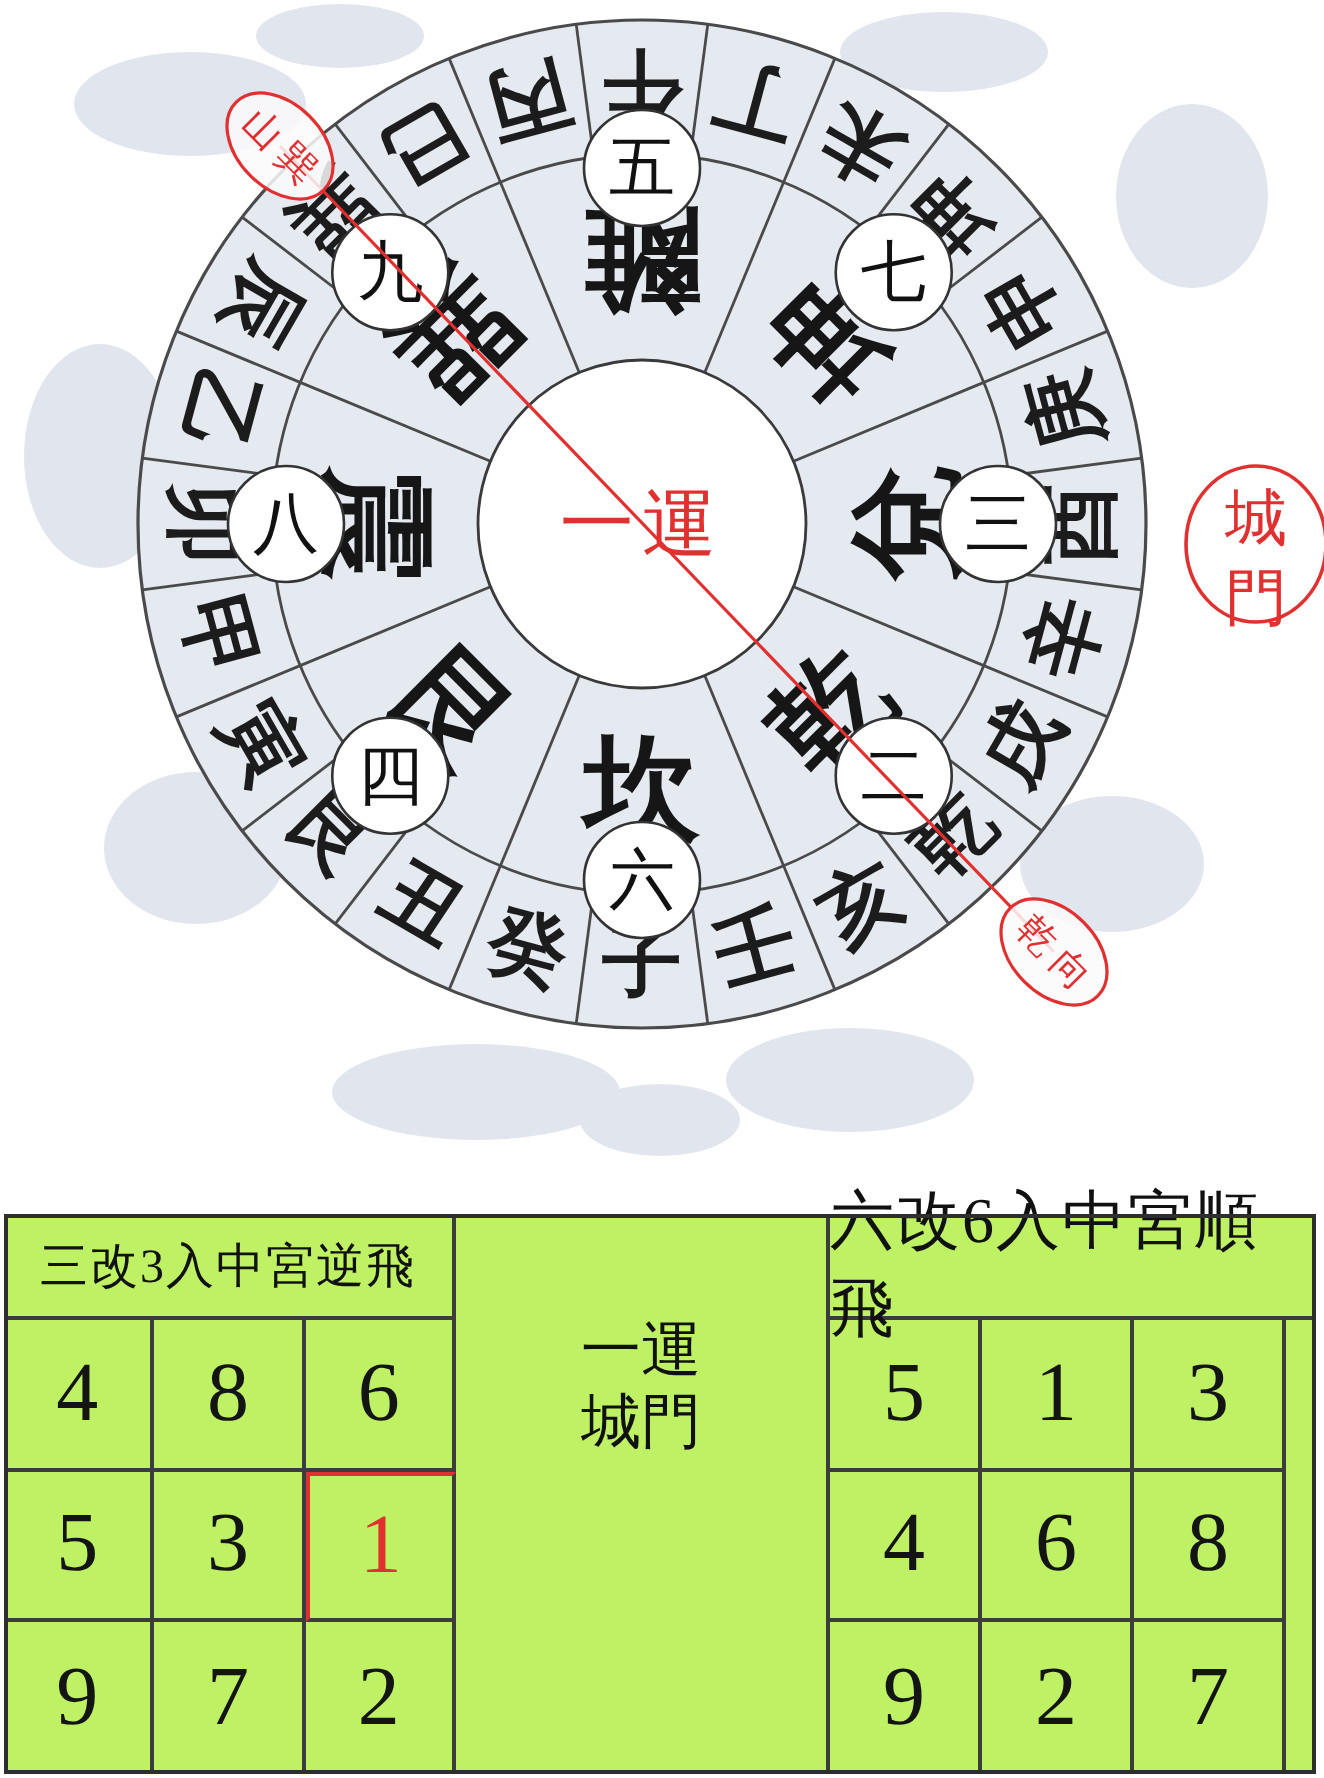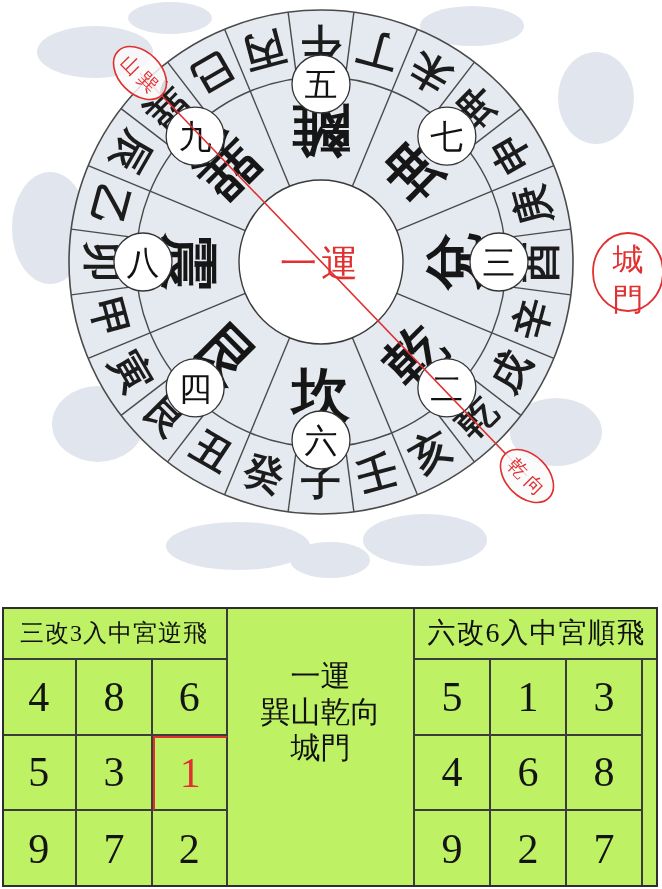--- a/index.html
+++ b/index.html
@@ -8,21 +8,21 @@
   #compass-svg{position:absolute;left:0;top:0;}
   #compass-svg text{font-family:"Liberation Serif","DejaVu Serif",serif;dominant-baseline:central;}
 
   
   .ftable{position:absolute;left:2px;top:607px;width:656px;height:280px;background:#bef264;}
   .ftable .outline{position:absolute;inset:0;border:2px solid #2e2e2e;pointer-events:none;}
   .sect{position:absolute;box-sizing:border-box;}
   .lhead{left:0;top:0;width:226px;height:53px;border-right:2px solid #3c3c3c;border-bottom:2px solid #3c3c3c;
          display:flex;align-items:center;justify-content:center;font-size:24px;color:#111;letter-spacing:1px;}
   .rhead{left:413px;top:0;width:243px;height:53px;border-bottom:2px solid #3c3c3c;
-         display:flex;align-items:center;justify-content:center;font-size:28px;color:#111;letter-spacing:1px;}
+         display:flex;align-items:center;justify-content:center;font-size:32px;color:#111;letter-spacing:1px;}
   .cmid{left:226px;top:0;width:187px;height:280px;border-right:2px solid #3c3c3c;
         display:flex;flex-direction:column;align-items:center;padding-top:51px;}
   .cmid .cline{font-size:30px;line-height:36px;color:#111;text-align:center;}
   .grid{display:grid;grid-template-columns:1fr 1fr 1fr;grid-template-rows:1fr 1fr 1fr;}
   .lgrid{left:0;top:53px;width:226px;height:227px;}
   .rgrid{left:413px;top:53px;width:228px;height:227px;}
   .cell{box-sizing:border-box;display:flex;align-items:center;justify-content:center;
         font-size:42px;color:#141414;border-right:2px solid #3c3c3c;border-bottom:2px solid #3c3c3c;}
   .grid .cell:nth-child(n+7){border-bottom:none;}
   .cell.hl{color:#e03030;border-top:2px solid #e03030;border-left:2px solid #e03030;}
@@ -153,21 +153,20 @@
       <div class="cell">5</div>
       <div class="cell">3</div>
       <div class="cell hl">1</div>
       <div class="cell">9</div>
       <div class="cell">7</div>
       <div class="cell">2</div>
     </div>
 
     <div class="sect cmid">
       <div class="cline">一運</div>
-      <div class="cline">巽山乾向</div>
       <div class="cline">城門</div>
     </div>
 
     <div class="sect rhead">六改6入中宮順飛</div>
 
     <div class="sect grid rgrid">
       <div class="cell">5</div>
       <div class="cell">1</div>
       <div class="cell">3</div>
       <div class="cell">4</div>

